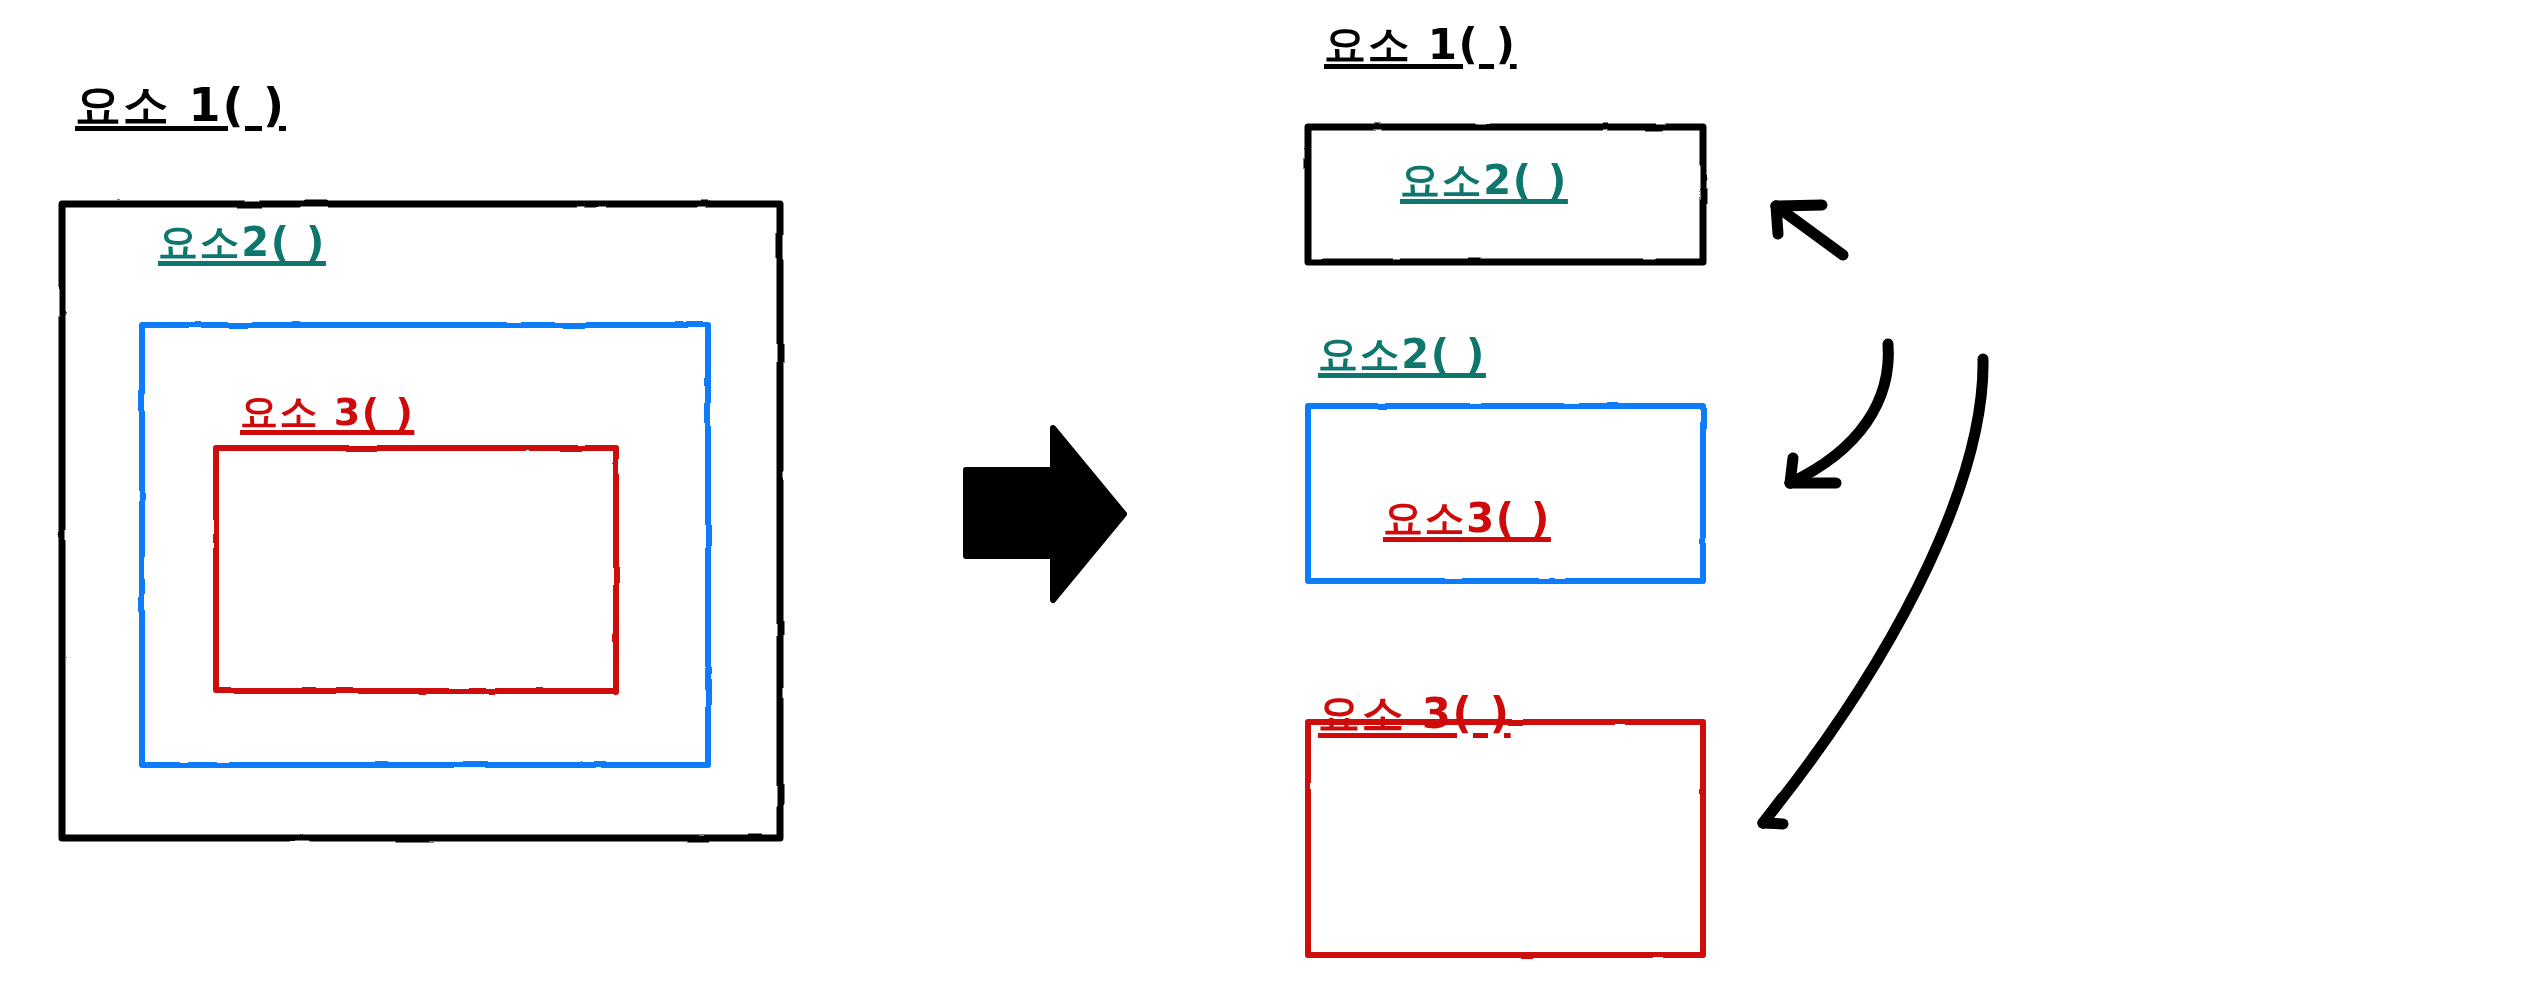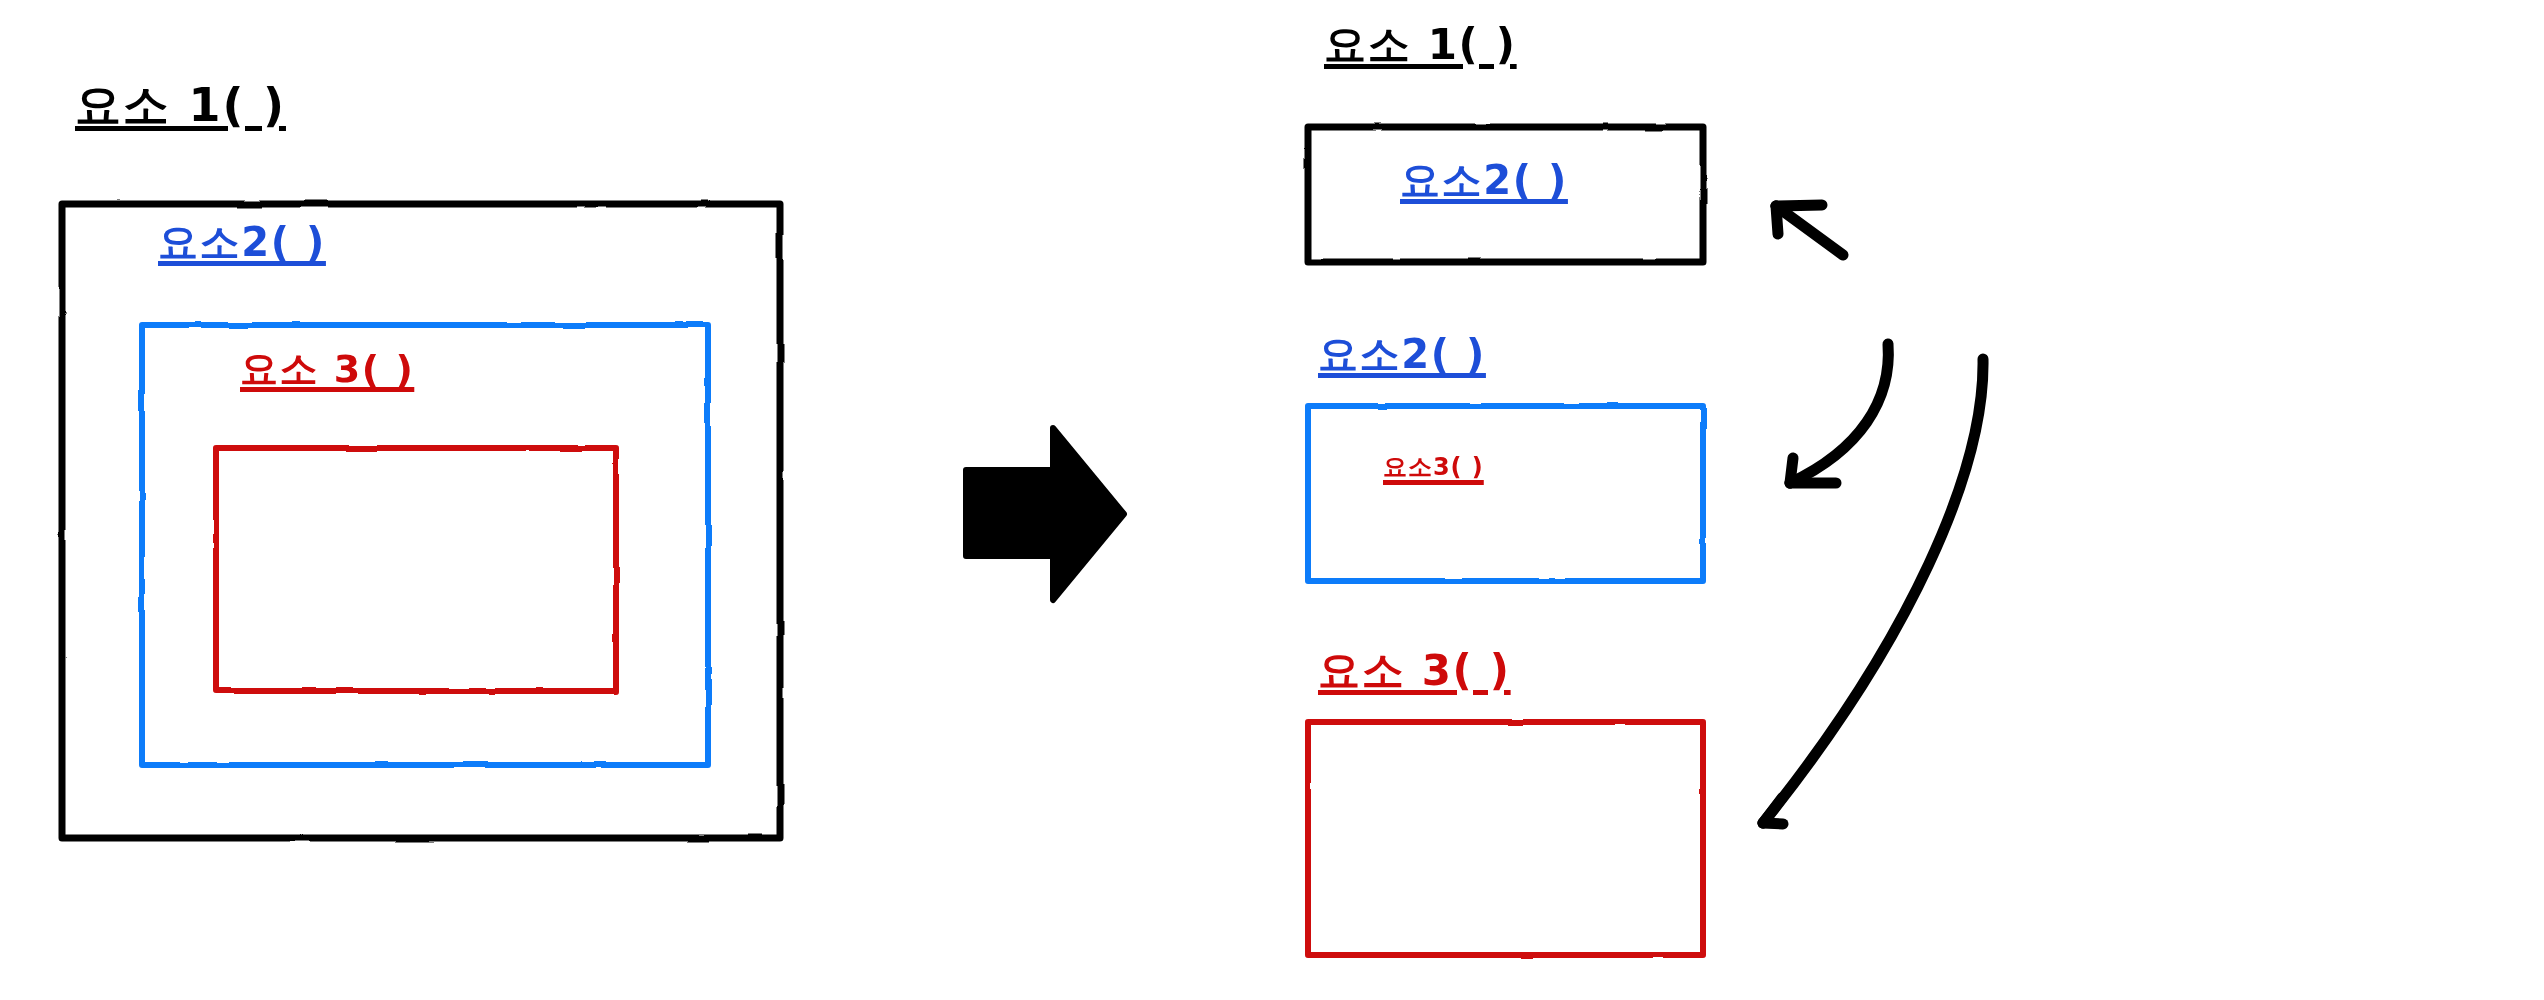--- a/index.html
+++ b/index.html
@@ -29,22 +29,22 @@
   .hand-label {
     position: absolute;
     font-family: "DejaVu Sans", "Liberation Sans", sans-serif;
     font-weight: 700;
     white-space: nowrap;
     letter-spacing: 0.04em;
     line-height: 1;
     transform-origin: left bottom;
   }
   .ink-black { color: #000000; }
-  .ink-blue  { color: #1d4ed8; }
-  .ink-red   { color: #CE0A0A; }
+  .ink-blue  { color: #0f766e; }
+  .ink-red   { color: #CE0A0A; margin-top: 43px; }
 
   .underlined {
     text-decoration: underline;
     text-decoration-thickness: 5px;
     text-underline-offset: 5px;
     text-align: center;
   }
 
   
   .annotation {
@@ -121,20 +121,20 @@
   <div class="hand-label ink-blue underlined" style="left:158px; top:222px; font-size:40px;">요소2( )</div>
 
   <div class="hand-label ink-red underlined" style="left:240px; top:350px; font-size:38px;">요소 3( )</div>
 
   <div class="hand-label ink-black underlined" style="left:1324px; top:24px; font-size:42px;">요소 1( )</div>
 
   <div class="hand-label ink-blue underlined" style="left:1400px; top:160px; font-size:40px;">요소2( )</div>
 
   <div class="hand-label ink-blue underlined" style="left:1318px; top:334px; font-size:40px;">요소2( )</div>
 
-  <div class="hand-label ink-red underlined" style="left:1383px; top:455px; font-size:24px;">요소3( )</div>
+  <div class="hand-label ink-red underlined" style="left:1383px; top:455px; font-size:40px;">요소3( )</div>
 
   <div class="hand-label ink-red underlined" style="left:1318px; top:650px; font-size:42px;">요소 3( )</div>
 
   <div class="hand-label ink-red" style="left:1383px; top:800px; font-size:40px;"></div>
 
 
 </div>
 
 </body></html>

